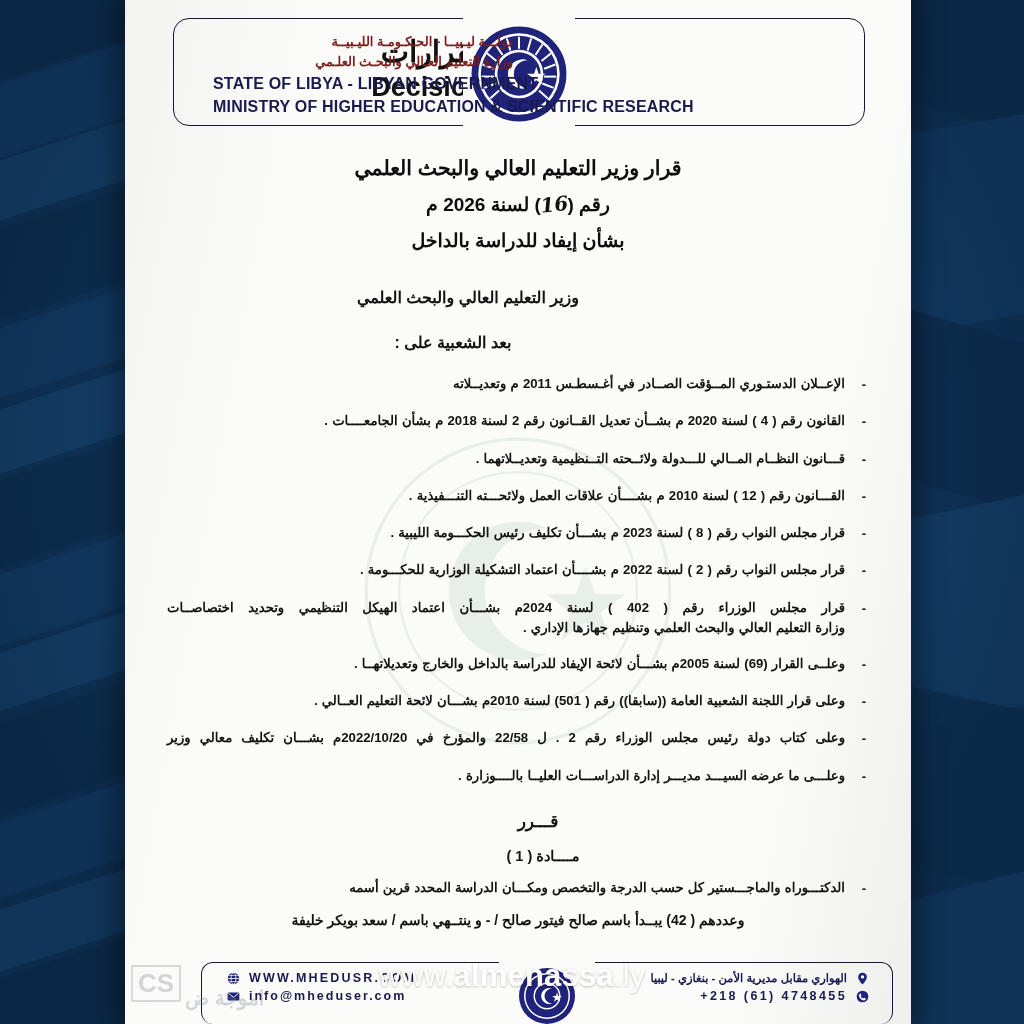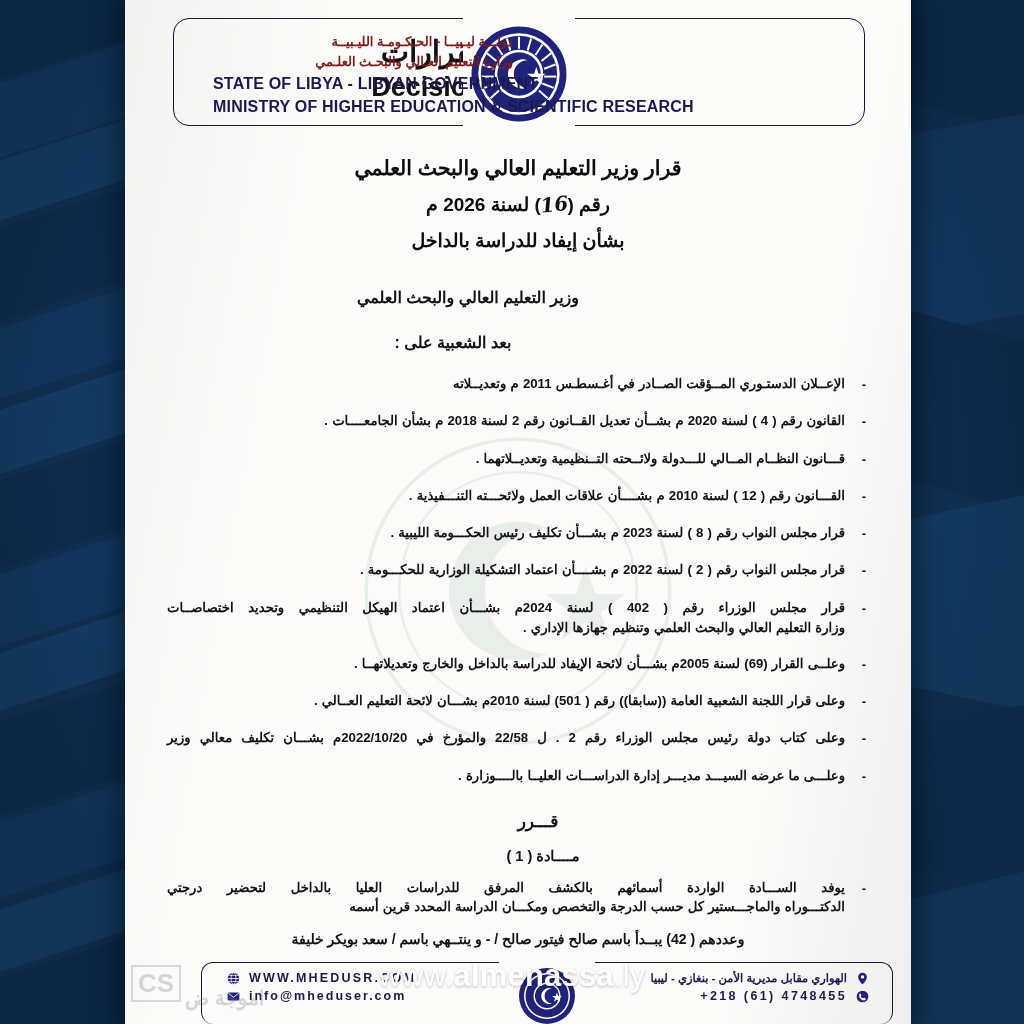--- a/index.html
+++ b/index.html
@@ -458,21 +458,20 @@
         </div>
       </div>
 
     <div class="qarrar">قـــرر</div>
     <div class="madda">مــــادة ( 1 )</div>
 
     <div id="article1">
         <div class="clause">
           <span class="dash">-</span>
           <span class="ctext">
-            <span class="ln">يوفد الســـادة الواردة أسمائهم بالكشف المرفق للدراسات العليا بالداخل لتحضير درجتي</span>
             <span class="ln last">الدكتـــوراه والماجـــستير كل حسب الدرجة والتخصص ومكـــان الدراسة المحدد قرين أسمه</span>
           </span>
         </div>
       </div>
 
     <div class="names-line">وعددهم ( 42) يبــدأ باسم صالح فيتور صالح  /  - و ينتــهي باسم / سعد بويكر خليفة</div>
   </div>
 
   <div id="footer">
     <div id="footer-frame"></div>

